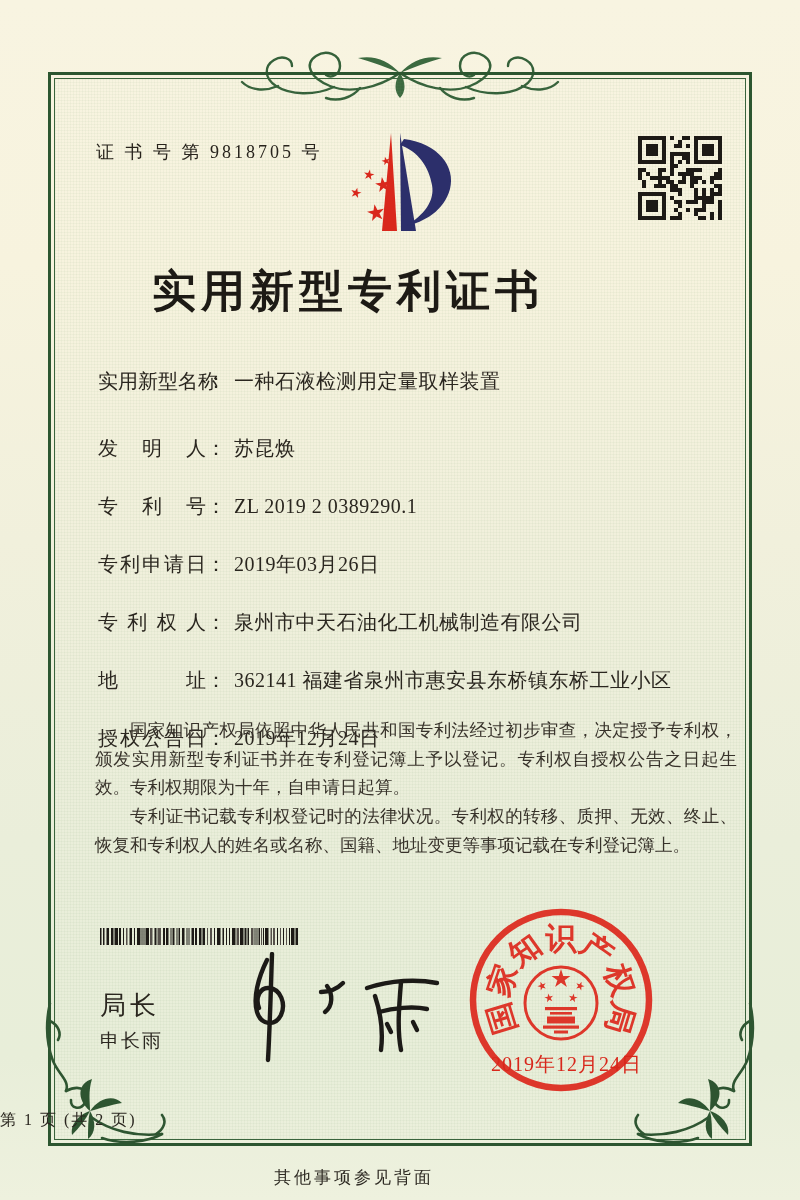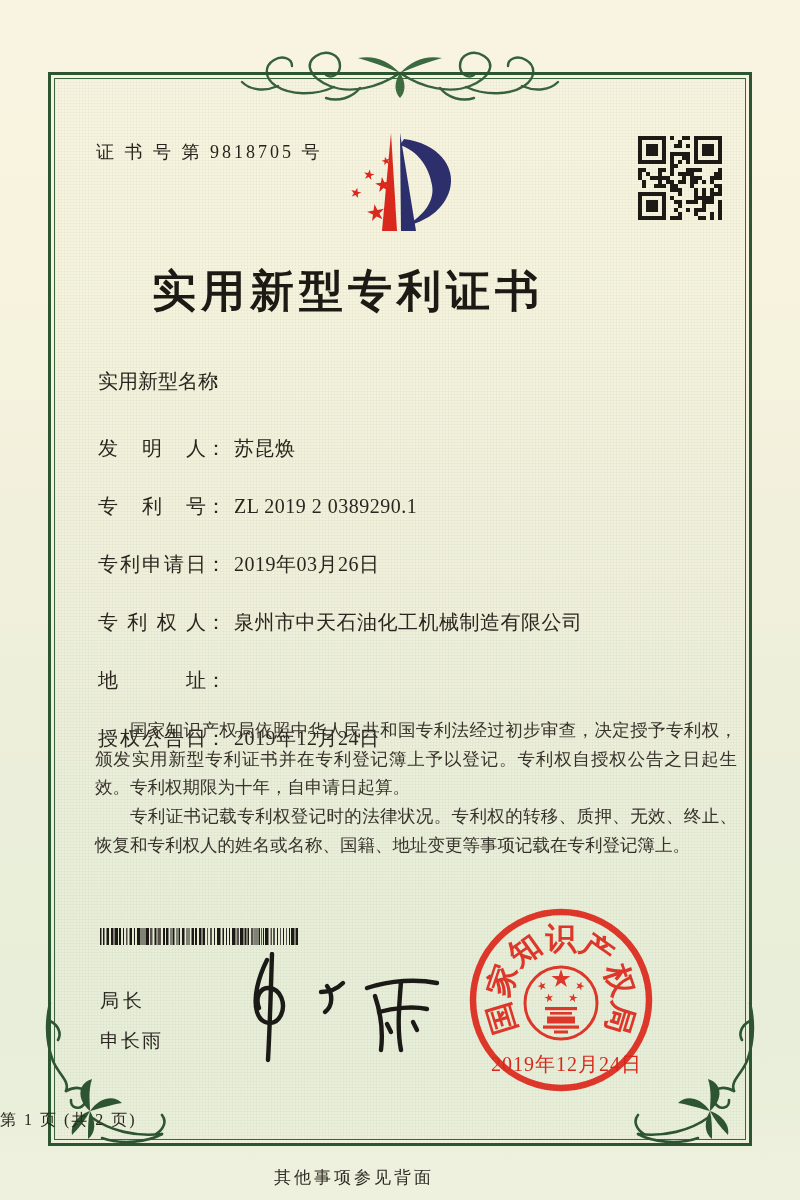--- a/index.html
+++ b/index.html
@@ -50,21 +50,21 @@
   .grant-pair { margin-left:62px; }
 
   .body-text {
     position:absolute; left:95px; top:716px; width:642px;
     font-size:17.5px; line-height:1.64; text-align:justify; color:#37322a;
   }
   .body-text p { text-indent:2em; }
 
   .barcode { position:absolute; left:100px; top:928px; }
 
-  .commissioner-title { position:absolute; left:100px; top:988px;  font-size:19px; letter-spacing:4px; }
+  .commissioner-title { position:absolute; left:100px; top:988px;  font-size:26px; letter-spacing:4px; }
   .commissioner-name  { position:absolute; left:100px; top:1028px; font-size:19px; letter-spacing:2px; }
   .signature { position:absolute; left:215px; top:952px; }
 
   .seal { position:absolute; left:464px; top:903px; opacity:0.93; }
   .seal-char { font-size:31px; font-weight:700; fill:#dd2a1e;
                text-anchor:middle; dominant-baseline:central;
                font-family:"Liberation Serif","DejaVu Serif",serif; }
   .seal-date {
     position:absolute; left:491px; top:1051px; width:160px;
     font-size:20px; color:#d8271b; letter-spacing:1px; white-space:nowrap;
@@ -302,20 +302,21 @@
       <rect x="24" y="56" width="4" height="28" fill="#1d1a16"></rect>
       <rect x="8" y="64" width="12" height="12" fill="#1d1a16"></rect>
     </svg>
 
   <div class="title">实用新型专利证书</div>
 
   <div class="fields">
     <div class="frow first">
       <span class="flabel">实用新型名称</span>
         <span class="fcolon">：</span>
+      <span class="fvalue">一种石液检测用定量取样装置</span>
     </div>
     <div class="frow">
       <span class="flabel">发明人</span>
         <span class="fcolon">：</span>
       <span class="fvalue">苏昆焕</span>
     </div>
     <div class="frow">
       <span class="flabel">专利号</span>
         <span class="fcolon">：</span>
       <span class="fvalue">ZL 2019 2 0389290.1</span>
@@ -326,20 +327,21 @@
       <span class="fvalue">2019年03月26日</span>
     </div>
     <div class="frow">
       <span class="flabel">专利权人</span>
         <span class="fcolon">：</span>
       <span class="fvalue">泉州市中天石油化工机械制造有限公司</span>
     </div>
     <div class="frow">
       <span class="flabel">地址</span>
         <span class="fcolon">：</span>
+      <span class="fvalue">362141 福建省泉州市惠安县东桥镇东桥工业小区</span>
     </div>
     <div class="frow">
       <span class="flabel">授权公告日</span>
         <span class="fcolon">：</span>
       <span class="fvalue">2019年12月24日</span>
     </div>
   </div>
 
   <div class="body-text">
     <p>国家知识产权局依照中华人民共和国专利法经过初步审查，决定授予专利权，颁发实用新型专利证书并在专利登记簿上予以登记。专利权自授权公告之日起生效。专利权期限为十年，自申请日起算。</p>

